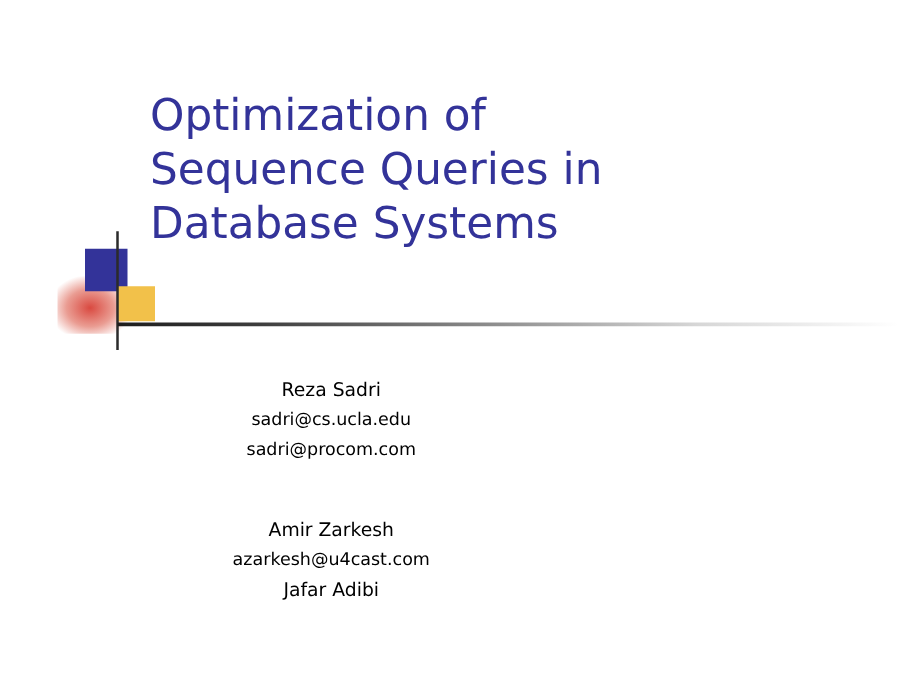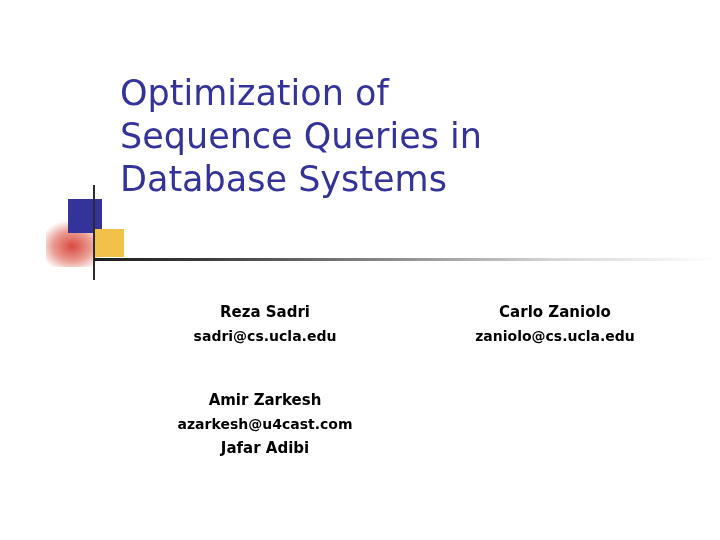--- a/index.html
+++ b/index.html
@@ -90,21 +90,20 @@
   
   .authors {
     position: absolute;
     left: 74px;
     top: 300px;
     width: 580px;
   }
   .author-row {
     display: flex;
     width: 100%;
-    font-weight: bold;
   }
   .author-row + .author-row {
     margin-top: 40px;
     flex-direction: column;
   }
   .author-col {
     width: 50%;
     text-align: center;
     color: #000000;
     font-size: 15px;
@@ -134,24 +133,21 @@
   </div>
 
   <div class="rule"></div>
 
   <div class="authors">
 
     <div class="author-row">
       <div class="author-col">
         <div class="author-name">Reza Sadri</div>
         <div class="author-email">sadri@cs.ucla.edu</div>
-      </div>
-      <div class="author-col">
-        <div class="author-name">Carlo Zaniolo</div>
-        <div class="author-email">zaniolo@cs.ucla.edu</div>
+        <div class="author-email">sadri@procom.com</div>
       </div>
     </div>
 
     <div class="author-row">
       <div class="author-col">
         <div class="author-name">Amir Zarkesh</div>
         <div class="author-email">azarkesh@u4cast.com</div>
       </div>
       <div class="author-col">
         <div class="author-name">Jafar Adibi</div>

